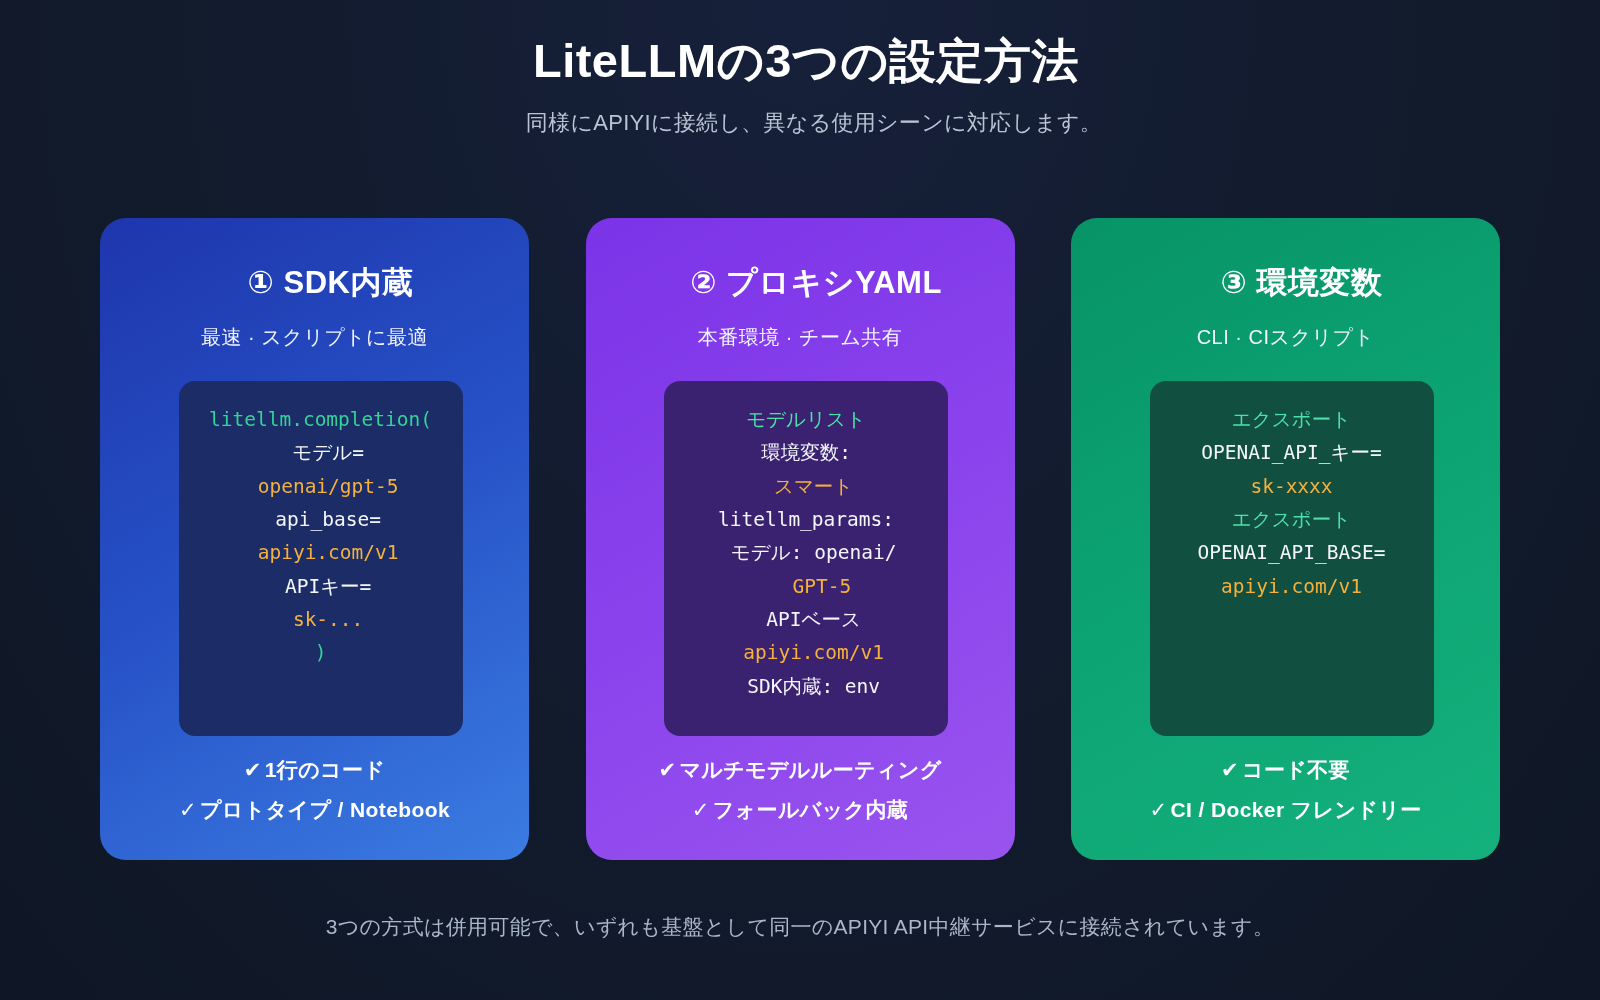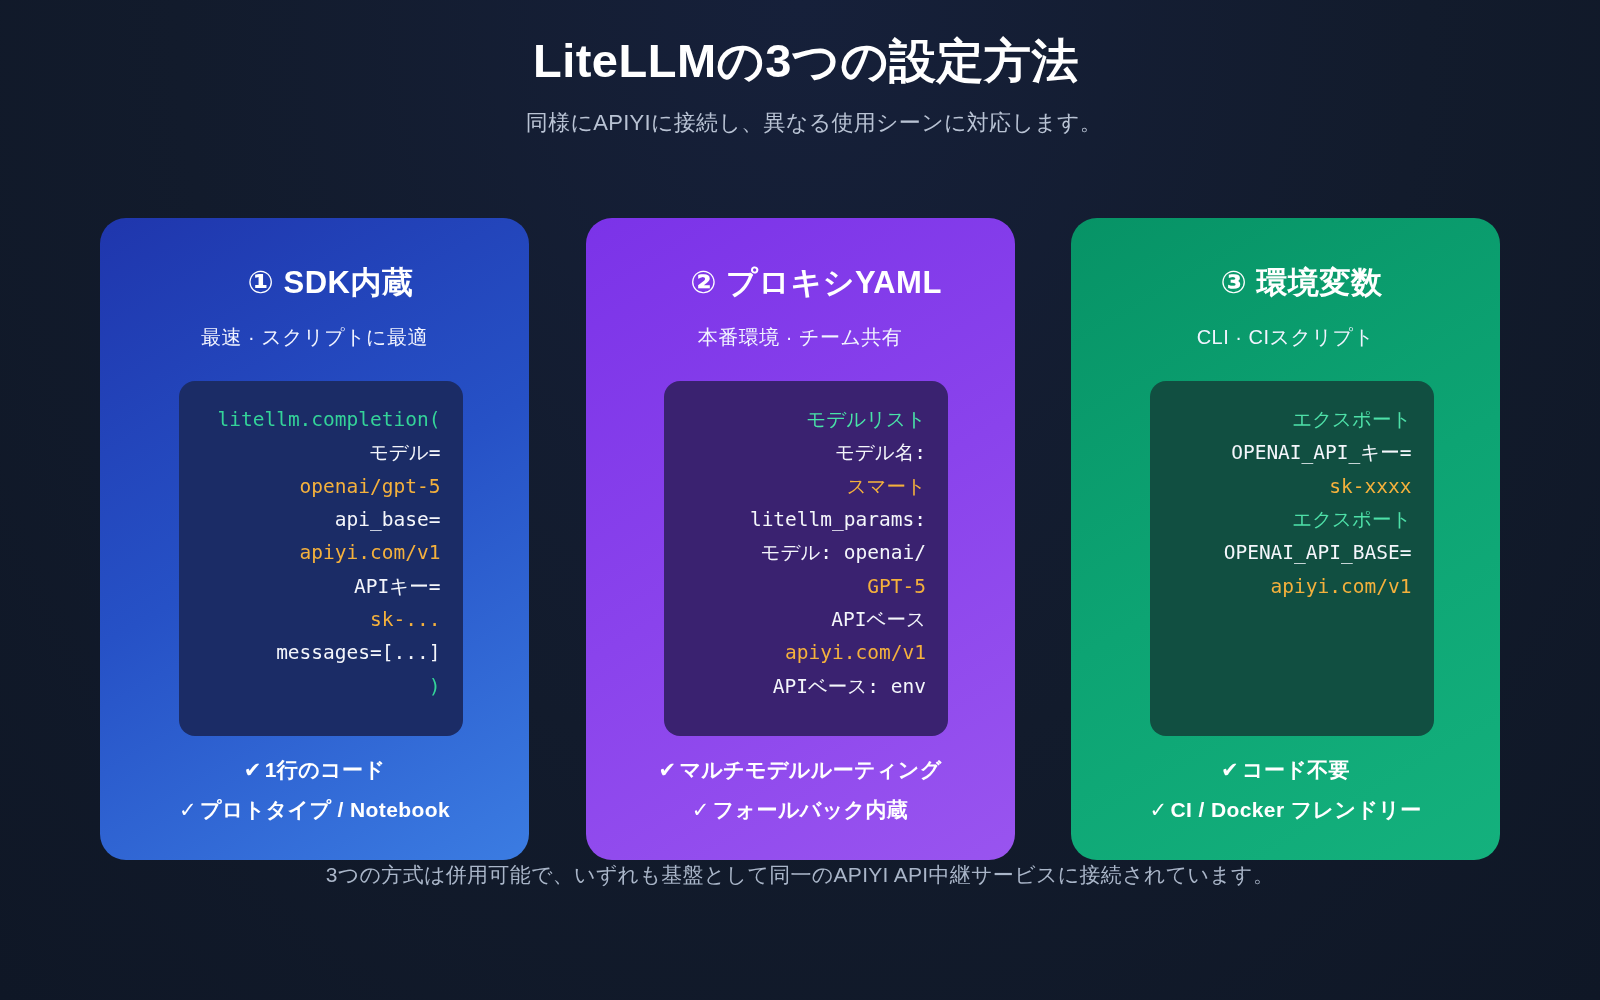--- a/index.html
+++ b/index.html
@@ -98,21 +98,21 @@
   
   .code-block {
     margin-top: 30px;
     width: 284px;
     height: 355px;
     border-radius: 16px;
     padding: 22px 22px 16px 22px;
     font-family: "DejaVu Sans Mono", "Liberation Mono", monospace;
     font-size: 19.5px;
     line-height: 1.71;
-    text-align: right;
+    text-align: center;
     overflow: hidden;
     margin-left: 12px;
   }
 
   .code-1 { background: #1b2c66; }
   .code-2 { background: #3a2270; padding-left: 22px; }
   .code-3 { background: #114f41; }
 
   .code-line { white-space: pre; }
 
@@ -148,21 +148,21 @@
   .feature-normal {
     font-size: 21px;
     font-weight: bold;
   }
 
   .check { margin-right: 3px; }
 
   
   .footer {
     position: absolute;
-    top: 861px;
+    top: 913px;
     left: 0;
     width: 1600px;
     text-align: center;
     font-size: 21px;
     color: #aab6c9;
     letter-spacing: 0.3px;
   }
 </style>
 </head>
 <body>
@@ -180,42 +180,41 @@
       <div class="card-title">① SDK内蔵</div>
       <div class="card-subtitle">最速 · スクリプトに最適</div>
       <div class="code-block code-1">
           <div class="code-line tok-comment-1">litellm.completion(</div>
           <div class="code-line tok-plain indent-1">モデル=</div>
           <div class="code-line tok-string indent-1">openai/gpt-5</div>
           <div class="code-line tok-plain indent-1">api_base=</div>
           <div class="code-line tok-string indent-1">apiyi.com/v1</div>
           <div class="code-line tok-plain indent-1">APIキー=</div>
           <div class="code-line tok-string indent-1">sk-...</div>
-          <div class="code-line tok-plain indent-1">messages=[...]</div>
           <div class="code-line tok-comment-1">)</div>
         </div>
       <div class="features">
           <div class="feature feature-strong"><span class="check">✔</span><span>1行のコード</span></div>
           <div class="feature feature-normal"><span class="check">✓</span><span>プロトタイプ / Notebook</span></div>
         </div>
     </div>
 
     <div class="card card-2">
       <div class="card-title">② プロキシYAML</div>
       <div class="card-subtitle">本番環境 · チーム共有</div>
       <div class="code-block code-2">
           <div class="code-line tok-comment-2">モデルリスト</div>
-          <div class="code-line tok-plain">モデル名:</div>
+          <div class="code-line tok-plain">環境変数:</div>
           <div class="code-line tok-string indent-1">スマート</div>
           <div class="code-line tok-plain">litellm_params:</div>
           <div class="code-line tok-plain indent-1">モデル: openai/</div>
           <div class="code-line tok-string indent-2">GPT-5</div>
           <div class="code-line tok-plain indent-1">APIベース</div>
           <div class="code-line tok-string indent-1">apiyi.com/v1</div>
-          <div class="code-line tok-plain indent-1">APIベース: env</div>
+          <div class="code-line tok-plain indent-1">SDK内蔵: env</div>
         </div>
       <div class="features">
           <div class="feature feature-strong"><span class="check">✔</span><span>マルチモデルルーティング</span></div>
           <div class="feature feature-normal"><span class="check">✓</span><span>フォールバック内蔵</span></div>
         </div>
     </div>
 
     <div class="card card-3">
       <div class="card-title">③ 環境変数</div>
       <div class="card-subtitle">CLI · CIスクリプト</div>

